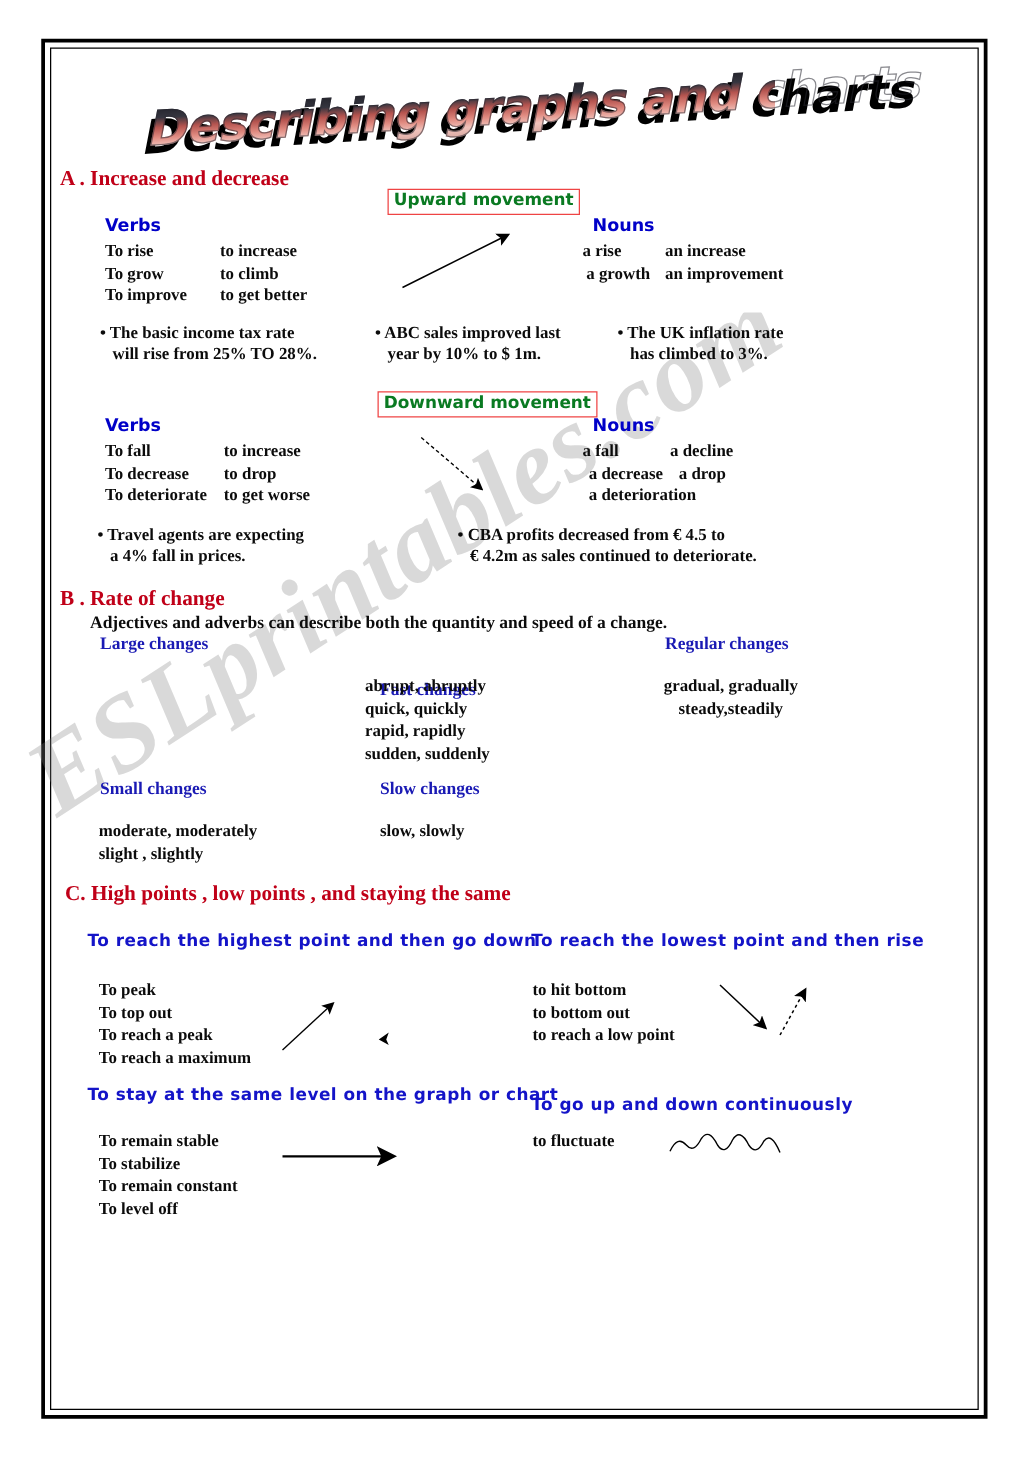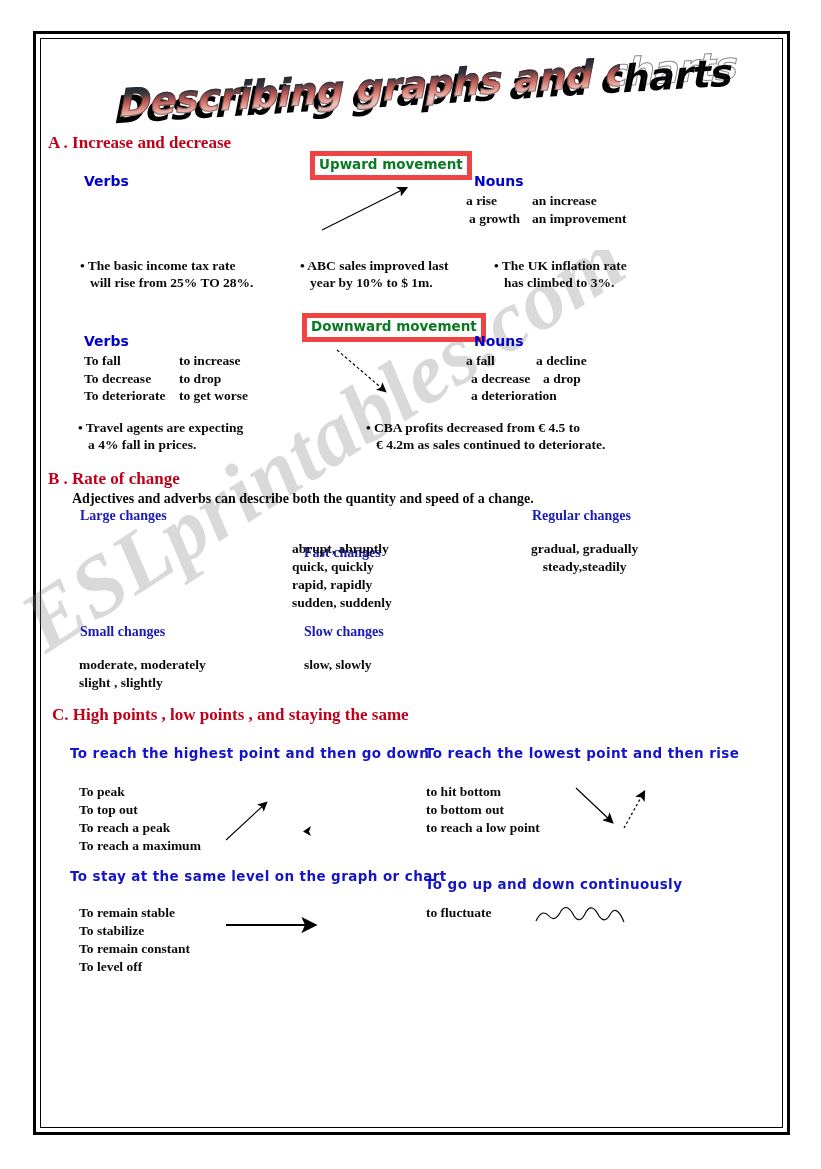--- a/index.html
+++ b/index.html
@@ -62,21 +62,21 @@
   .comic-head{
     position:absolute;font-family:"DejaVu Sans", sans-serif;
     font-weight:bold;font-size:13.5px;color:#1414c8;white-space:nowrap;
     letter-spacing:0.4px;
   }
   .note{
     position:absolute;font-family:"Liberation Serif", serif;
     font-weight:bold;font-size:14px;color:#0b0b0b;white-space:nowrap;
   }
   .movebox{
-    position:absolute;border:5px solid #ef4444;background:#fff;
+    position:absolute;border:1px solid #ef4444;background:#fff;
     padding:1px 4px 2px 4px;
     font-family:"DejaVu Sans", sans-serif;font-weight:bold;font-size:13.5px;
     color:#0a7a22;white-space:nowrap;line-height:1.15;
   }
   .bullet-blk{position:absolute;}
   .bullet-blk .l1, .bullet-blk .l2{
     font-family:"Liberation Serif", serif;font-weight:bold;font-size:13.5px;
     color:#0b0b0b;white-space:nowrap;line-height:1.25;
   }
   .bullet-blk .l2{padding-left:10px;}
@@ -118,20 +118,34 @@
   <svg style="left:320px;top:182px;" width="95" height="52">
     <defs>
       <marker id="ah" markerWidth="9" markerHeight="9" refX="7" refY="4.5" orient="auto">
         <path d="M0,0 L9,4.5 L0,9 L2,4.5 z" fill="#000"></path>
       </marker>
     </defs>
     <line x1="2" y1="48" x2="86" y2="6" stroke="#000" stroke-width="1.2" marker-end="url(#ah)"></line>
   </svg>
 
   <div class="blue-head" style="left:84px;top:173px;">Verbs</div>
+  <div class="pair" style="left:84px;top:192px;">
+    <div class="row">
+        <span style="width:92px">To rise</span>
+        <span>to increase</span>
+      </div>
+    <div class="row">
+        <span style="width:92px">To grow</span>
+        <span>to climb</span>
+      </div>
+    <div class="row">
+        <span style="width:92px">To improve</span>
+        <span>to get better</span>
+      </div>
+  </div>
 
   <div class="blue-head" style="left:474px;top:173px;">Nouns</div>
   <div class="pair" style="left:466px;top:192px;">
     <div class="row">
         <span style="width:66px">a rise</span>
         <span>an increase</span>
       </div>
     <div class="row" style="padding-left:3px">
         <span style="width:63px">a growth</span>
         <span>an improvement</span>

